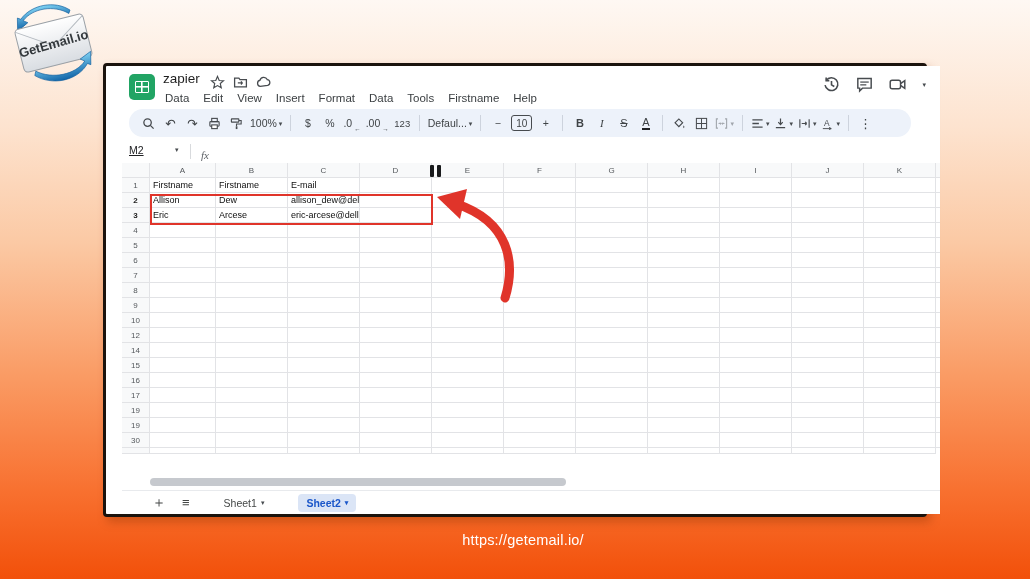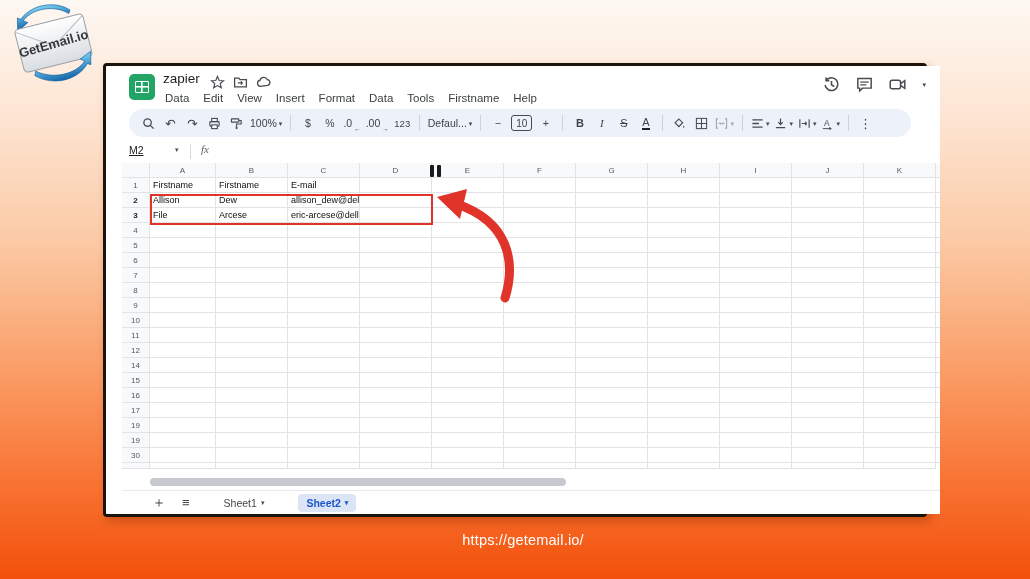--- a/index.html
+++ b/index.html
@@ -48,21 +48,21 @@
               display:inline-flex; align-items:center; justify-content:center; font-size:10px; }
   .tb-div { width:1px; height:16px; background:#cdd3dd; margin:0 5px; flex:none; }
   .tb-btn.disabled { opacity:.45; }
   .subarrow { font-size:6.5px; align-self:flex-end; margin-bottom:3px; }
 
   
   .formula-bar { position:absolute; left:0; top:74px; width:818px; height:23px; background:#fff; }
   .name-box { position:absolute; left:7px; top:4px; font-size:10.5px; color:#202124;text-decoration:underline; }
   .name-caret { position:absolute; left:53px; top:6px; }
   .fb-div { position:absolute; left:68px; top:4px; width:1px; height:15px; background:#d8dadd; }
-  .fx { position:absolute; left:79px; top:3px; font-size:11px; font-style:italic; color:#5f6368;
+  .fx { position:absolute; left:79px; top:9px; font-size:11px; font-style:italic; color:#5f6368;
         font-family:"Liberation Serif", serif; }
 
   
   .grid { position:absolute; left:0; top:97px; width:818px; }
   .grow { display:flex; height:15px; }
   .ghead .gcell { background:#f8f9fa; color:#54585c; font-size:8px; display:flex; align-items:center; justify-content:center; }
   .gcell { border-right:1px solid #e2e3e6; border-bottom:1px solid #e2e3e6; height:15px; flex:none;
            font-size:9px; color:#0f0f0f; display:flex; align-items:center; overflow:hidden; white-space:nowrap; }
   .gcell.rowhdr { width:28px; background:#f8f9fa; color:#54585c; font-size:8px; justify-content:center; }
   .gcell.rowhdr.emph { font-weight:700; color:#222; }
@@ -368,21 +368,21 @@
               <div class="gcell data colN"></div>
               <div class="gcell data colN"></div>
               <div class="gcell data colN"></div>
               <div class="gcell data colN"></div>
               <div class="gcell data colN"></div>
               <div class="gcell data colN"></div>
               <div class="gcell filler"></div>
             </div>
             <div class="grow">
               <div class="gcell rowhdr emph">3</div>
-              <div class="gcell data colA">File</div>
+              <div class="gcell data colA">Eric</div>
               <div class="gcell data colN">Arcese</div>
               <div class="gcell data colN">eric-arcese@dellemc.com</div>
               <div class="gcell data colN"></div>
               <div class="gcell data colN"></div>
               <div class="gcell data colN"></div>
               <div class="gcell data colN"></div>
               <div class="gcell data colN"></div>
               <div class="gcell data colN"></div>
               <div class="gcell data colN"></div>
               <div class="gcell data colN"></div>
@@ -473,35 +473,20 @@
               <div class="gcell data colN"></div>
               <div class="gcell data colN"></div>
               <div class="gcell data colN"></div>
               <div class="gcell data colN"></div>
               <div class="gcell data colN"></div>
               <div class="gcell data colN"></div>
               <div class="gcell filler"></div>
             </div>
             <div class="grow">
               <div class="gcell rowhdr">10</div>
-              <div class="gcell data colA"></div>
-              <div class="gcell data colN"></div>
-              <div class="gcell data colN"></div>
-              <div class="gcell data colN"></div>
-              <div class="gcell data colN"></div>
-              <div class="gcell data colN"></div>
-              <div class="gcell data colN"></div>
-              <div class="gcell data colN"></div>
-              <div class="gcell data colN"></div>
-              <div class="gcell data colN"></div>
-              <div class="gcell data colN"></div>
-              <div class="gcell filler"></div>
-            </div>
-            <div class="grow">
-              <div class="gcell rowhdr">11</div>
               <div class="gcell data colA"></div>
               <div class="gcell data colN"></div>
               <div class="gcell data colN"></div>
               <div class="gcell data colN"></div>
               <div class="gcell data colN"></div>
               <div class="gcell data colN"></div>
               <div class="gcell data colN"></div>
               <div class="gcell data colN"></div>
               <div class="gcell data colN"></div>
               <div class="gcell data colN"></div>

